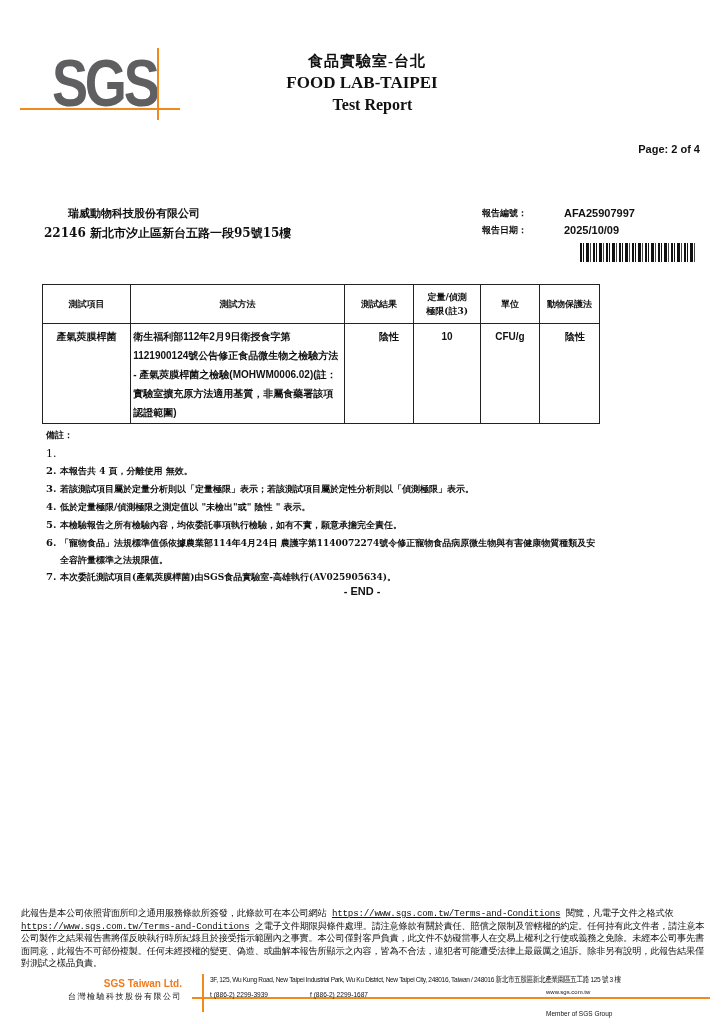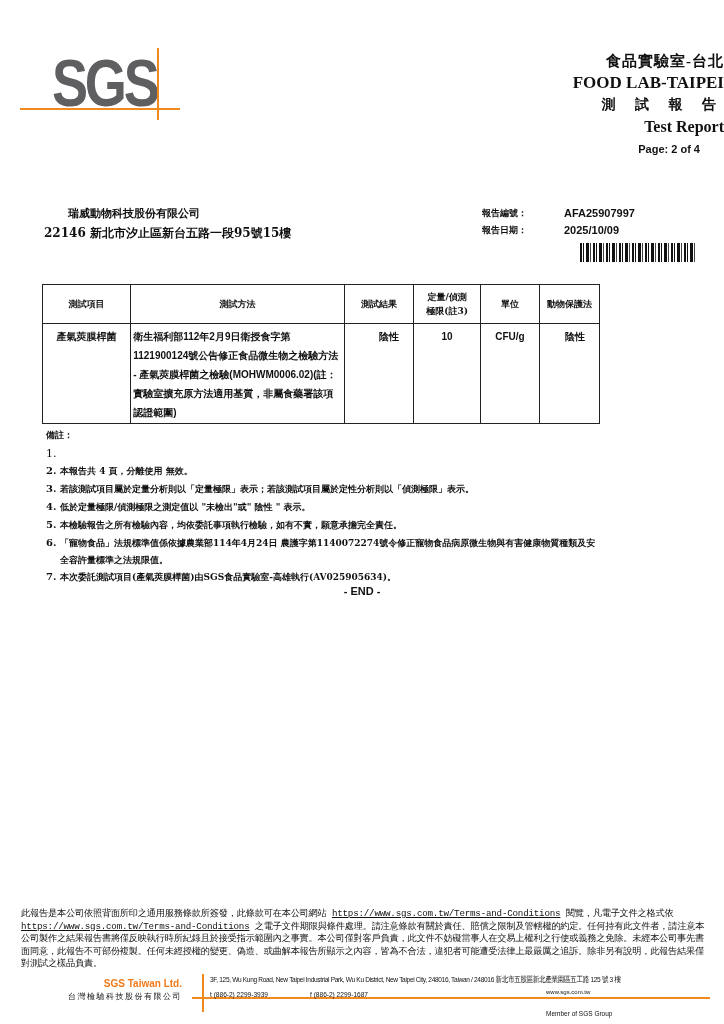--- a/index.html
+++ b/index.html
@@ -5,21 +5,21 @@
   html, body { margin:0; padding:0; background:#ffffff; }
   body { width:724px; height:1024px; position:relative; overflow:hidden; font-family:"Liberation Sans", sans-serif; color:#111; }
 
   
   .logo { position:absolute; left:20px; top:48px; width:160px; height:72px; }
   .logo-text { position:absolute; left:32px; top:2px; font-family:"Liberation Sans", sans-serif; font-weight:bold; font-size:66px; letter-spacing:-4px; color:#5f5f61; line-height:66px; transform:scaleX(0.82); transform-origin:left top; }
   .logo-hline { position:absolute; left:0; top:60px; width:160px; height:2px; background:#f08a1c; }
   .logo-vline { position:absolute; left:137px; top:0; width:2px; height:72px; background:#f08a1c; }
 
   
-  .title-block { position:absolute; left:0; width:724px; top:50px; text-align:right; font-family:"Liberation Serif", serif; }
+  .title-block { position:absolute; left:0; width:724px; top:50px; text-align:center; font-family:"Liberation Serif", serif; }
   .title-block div { line-height:22px; }
   .t-zh1 { font-size:15px; font-weight:bold; letter-spacing:1px; padding-left:10px; }
   .t-en1 { font-size:17px; font-weight:bold; }
   .t-zh2 { font-size:14px; font-weight:bold; letter-spacing:8px; }
   .t-en2 { font-size:16px; font-weight:bold; padding-left:21px; }
 
   .page-no { position:absolute; right:24px; top:143px; font-size:11px; font-weight:bold; }
 
   
   .client { position:absolute; left:44px; top:206px; font-family:"DejaVu Serif", serif; font-weight:bold; }
@@ -78,21 +78,20 @@
 
 <div class="logo">
   <div class="logo-text">SGS</div>
   <div class="logo-hline"></div>
   <div class="logo-vline"></div>
 </div>
 
 <div class="title-block">
   <div class="t-zh1">食品實驗室-台北</div>
   <div class="t-en1">FOOD LAB-TAIPEI</div>
-  <div class="t-zh2">測 試 報 告</div>
   <div class="t-en2">Test Report</div>
 </div>
 
 <div class="page-no">Page: 2 of 4</div>
 
 <div class="client">
   <div class="client-name">瑞威動物科技股份有限公司</div>
   <div class="client-addr">22146 新北市汐止區新台五路一段95號15樓</div>
 </div>
 

